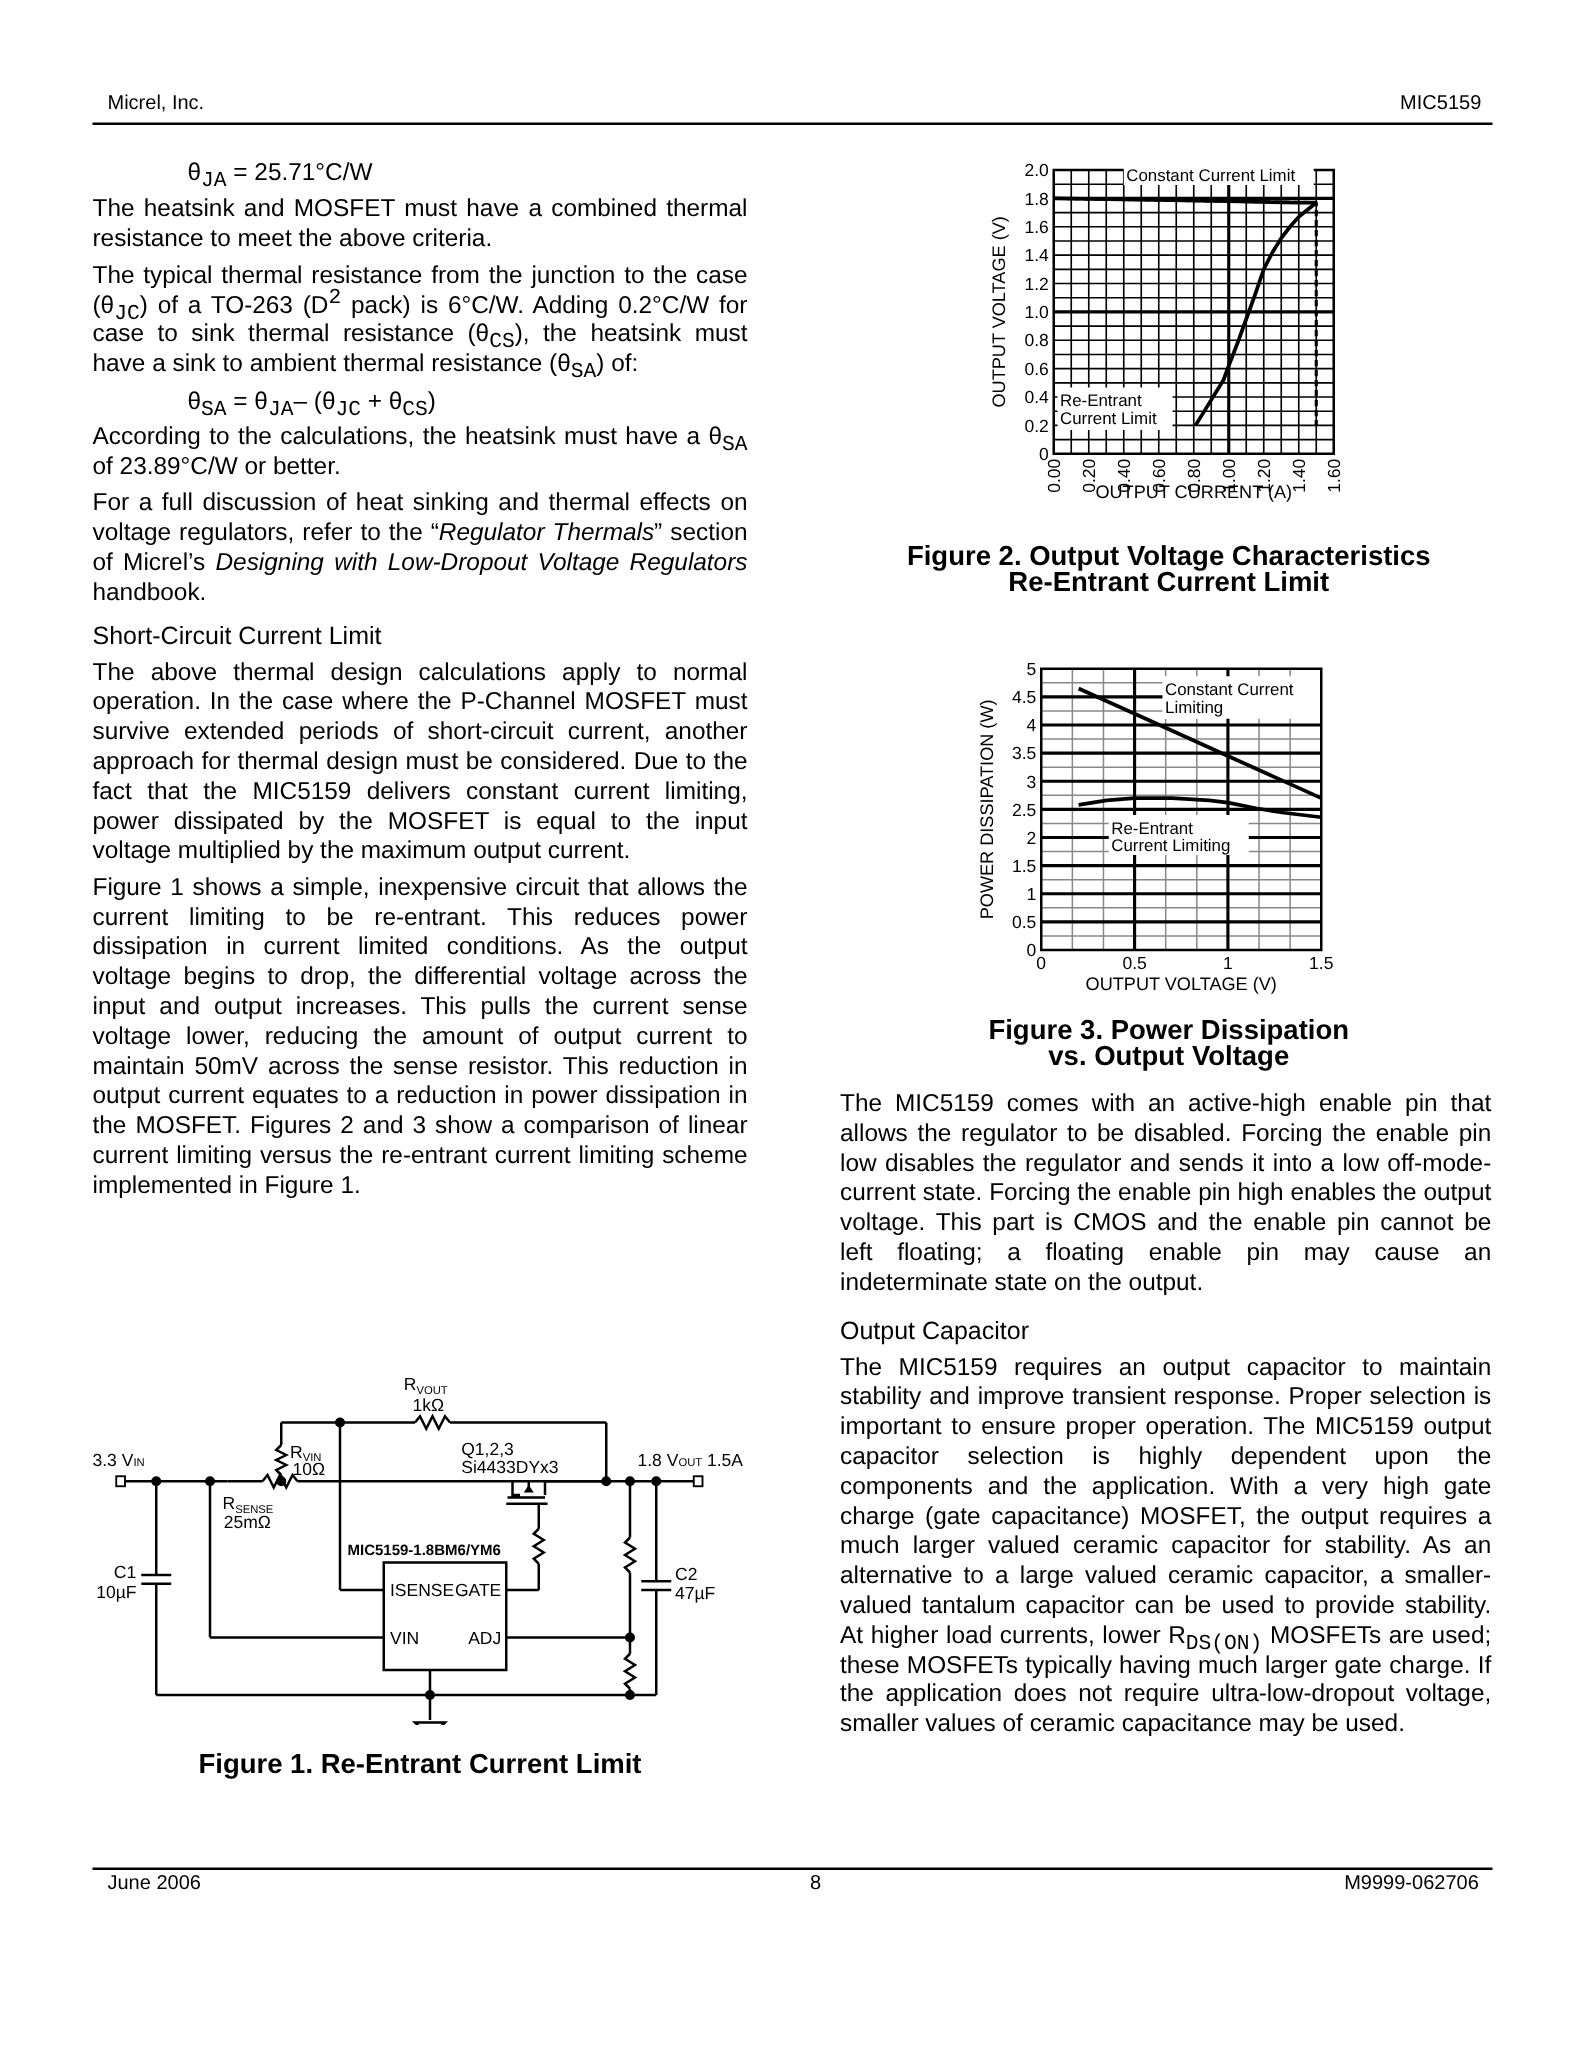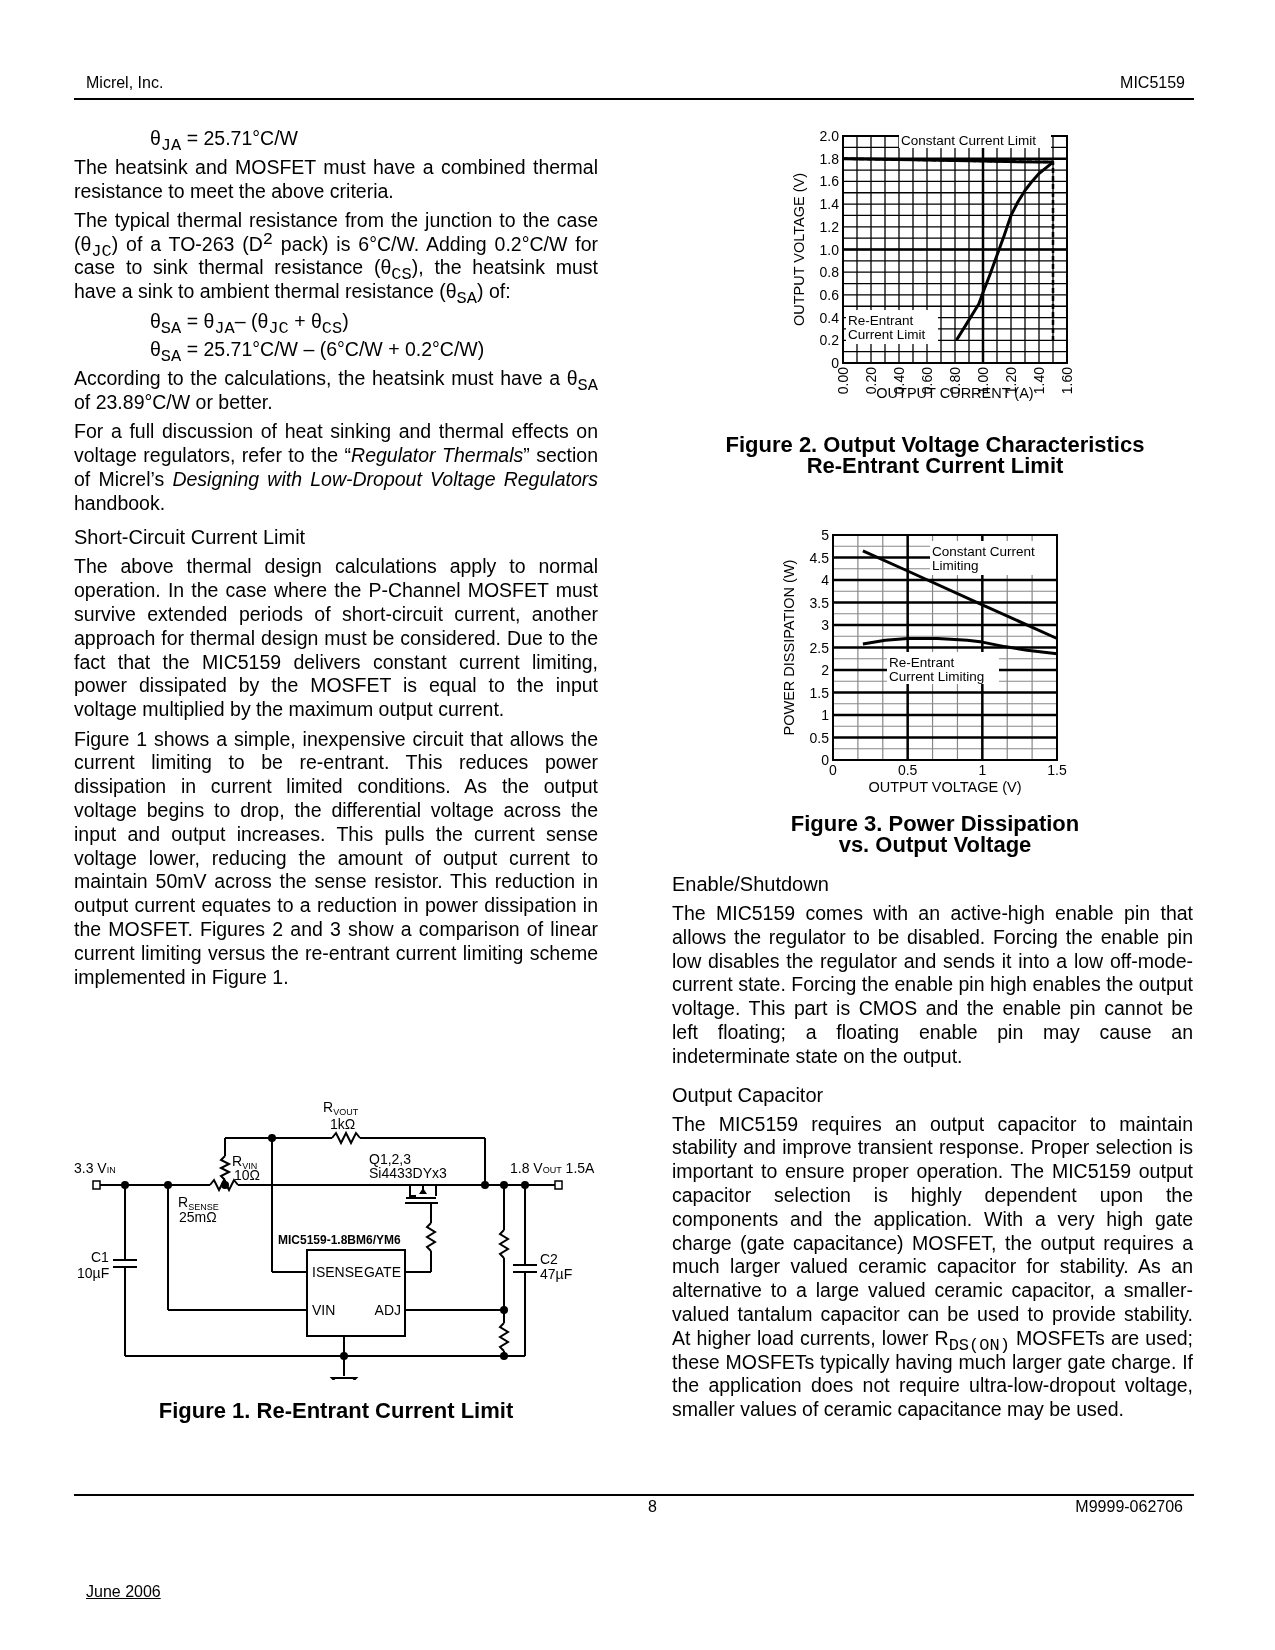--- a/index.html
+++ b/index.html
@@ -22,21 +22,20 @@
 
 <div class="abs hdr" style="left:86px; top:74px;">Micrel, Inc.</div>
 <div class="abs hdr" style="right:90px; top:74px;">MIC5159</div>
 <div class="rule" style="left:74px; width:1120px; top:98px;"></div>
 
 <div class="col" style="left:74px; top:127px; width:524px;">
   <div class="eq"><span>θ</span><sub>JA</sub><span> = 25.71°C/W</span></div>
   <p>The heatsink and MOSFET must have a combined thermal resistance to meet the above criteria.</p>
   <p><span>The typical thermal resistance from the junction to the case (θ</span><sub>JC</sub><span>) of a TO-263 (D</span><sup>2</sup><span> pack) is 6°C/W. Adding 0.2°C/W for case to sink thermal resistance (θ</span><sub>CS</sub><span>), the heatsink must have a sink to ambient thermal resistance (θ</span><sub>SA</sub><span>) of:</span></p>
   <div class="eq"><span>θ</span><sub>SA</sub><span> = θ</span><sub>JA</sub><span>– (θ</span><sub>JC</sub><span> + θ</span><sub>CS</sub><span>)</span></div>
-  <div class="eq"><span>θ</span><sub>SA</sub><span> = 25.71°C/W – (6°C/W + 0.2°C/W)</span></div>
   <p><span>According to the calculations, the heatsink must have a θ</span><sub>SA</sub><span> of 23.89°C/W or better.</span></p>
   <p><span>For a full discussion of heat sinking and thermal effects on voltage regulators, refer to the “</span><em>Regulator Thermals</em><span>” section of Micrel’s </span><em>Designing with Low-Dropout Voltage Regulators</em><span> handbook.</span></p>
   <h3>Short-Circuit Current Limit</h3>
   <p class="last">The above thermal design calculations apply to normal operation. In the case where the P-Channel MOSFET must survive extended periods of short-circuit current, another approach for thermal design must be considered. Due to the fact that the MIC5159 delivers constant current limiting, power dissipated by the MOSFET is equal to the input voltage multiplied by the maximum output current.</p>
   <p class="last">Figure 1 shows a simple, inexpensive circuit that allows the current limiting to be re-entrant. This reduces power dissipation in current limited conditions. As the output voltage begins to drop, the differential voltage across the input and output increases. This pulls the current sense voltage lower, reducing the amount of output current to maintain 50mV across the sense resistor. This reduction in output current equates to a reduction in power dissipation in the MOSFET. Figures 2 and 3 show a comparison of linear current limiting versus the re-entrant current limiting scheme implemented in Figure 1.</p>
 </div>
 
 <svg class="abs" style="left:60px; top:1080px;" width="560" height="300">
   <g stroke="#000" stroke-width="2" fill="none">
 
@@ -278,22 +277,21 @@
     <text x="287" y="255" font-size="14" text-anchor="middle">1.5</text>
     <text x="175" y="272" font-size="14.5" text-anchor="middle">OUTPUT VOLTAGE (V)</text>
     <text x="0" y="0" font-size="14.5" text-anchor="middle" transform="translate(24,127.5) rotate(-90)">POWER DISSIPATION (W)</text>
   </svg>
 <div class="cap" style="left:700px; width:470px; top:813px;">
   <div>Figure 3.  Power Dissipation</div>
   <div>vs. Output Voltage</div>
 </div>
 
 <div class="col" style="left:672px; top:872px; width:521px;">
-  <h3 style="margin-top:0">Enable/Shutdown</h3>
   <p class="last">The MIC5159 comes with an active-high enable pin that allows the regulator to be disabled. Forcing the enable pin low disables the regulator and sends it into a low off-mode-current state. Forcing the enable pin high enables the output voltage. This part is CMOS and the enable pin cannot be left floating; a floating enable pin may cause an indeterminate state on the output.</p>
   <h3 style="margin-top:14px">Output Capacitor</h3>
   <p class="last"><span>The MIC5159 requires an output capacitor to maintain stability and improve transient response. Proper selection is important to ensure proper operation. The MIC5159 output capacitor selection is highly dependent upon the components and the application. With a very high gate charge (gate capacitance) MOSFET, the output requires a much larger valued ceramic capacitor for stability. As an alternative to a large valued ceramic capacitor, a smaller-valued tantalum capacitor can be used to provide stability. At higher load currents, lower R</span><sub>DS(ON)</sub><span> MOSFETs are used; these MOSFETs typically having much larger gate charge. If the application does not require ultra-low-dropout voltage, smaller values of ceramic capacitance may be used.</span></p>
 </div>
 
 <div class="rule" style="left:74px; width:1120px; top:1494px;"></div>
-<div class="abs hdr" style="left:86px; top:1583px;text-decoration:underline;">June 2006</div>
+<div class="abs hdr" style="left:86px; top:1498px;">June 2006</div>
 <div class="abs hdr" style="left:648px; top:1498px;">8</div>
 <div class="abs hdr" style="right:92px; top:1498px;text-align:right;">M9999-062706</div>
 
 </body></html>

